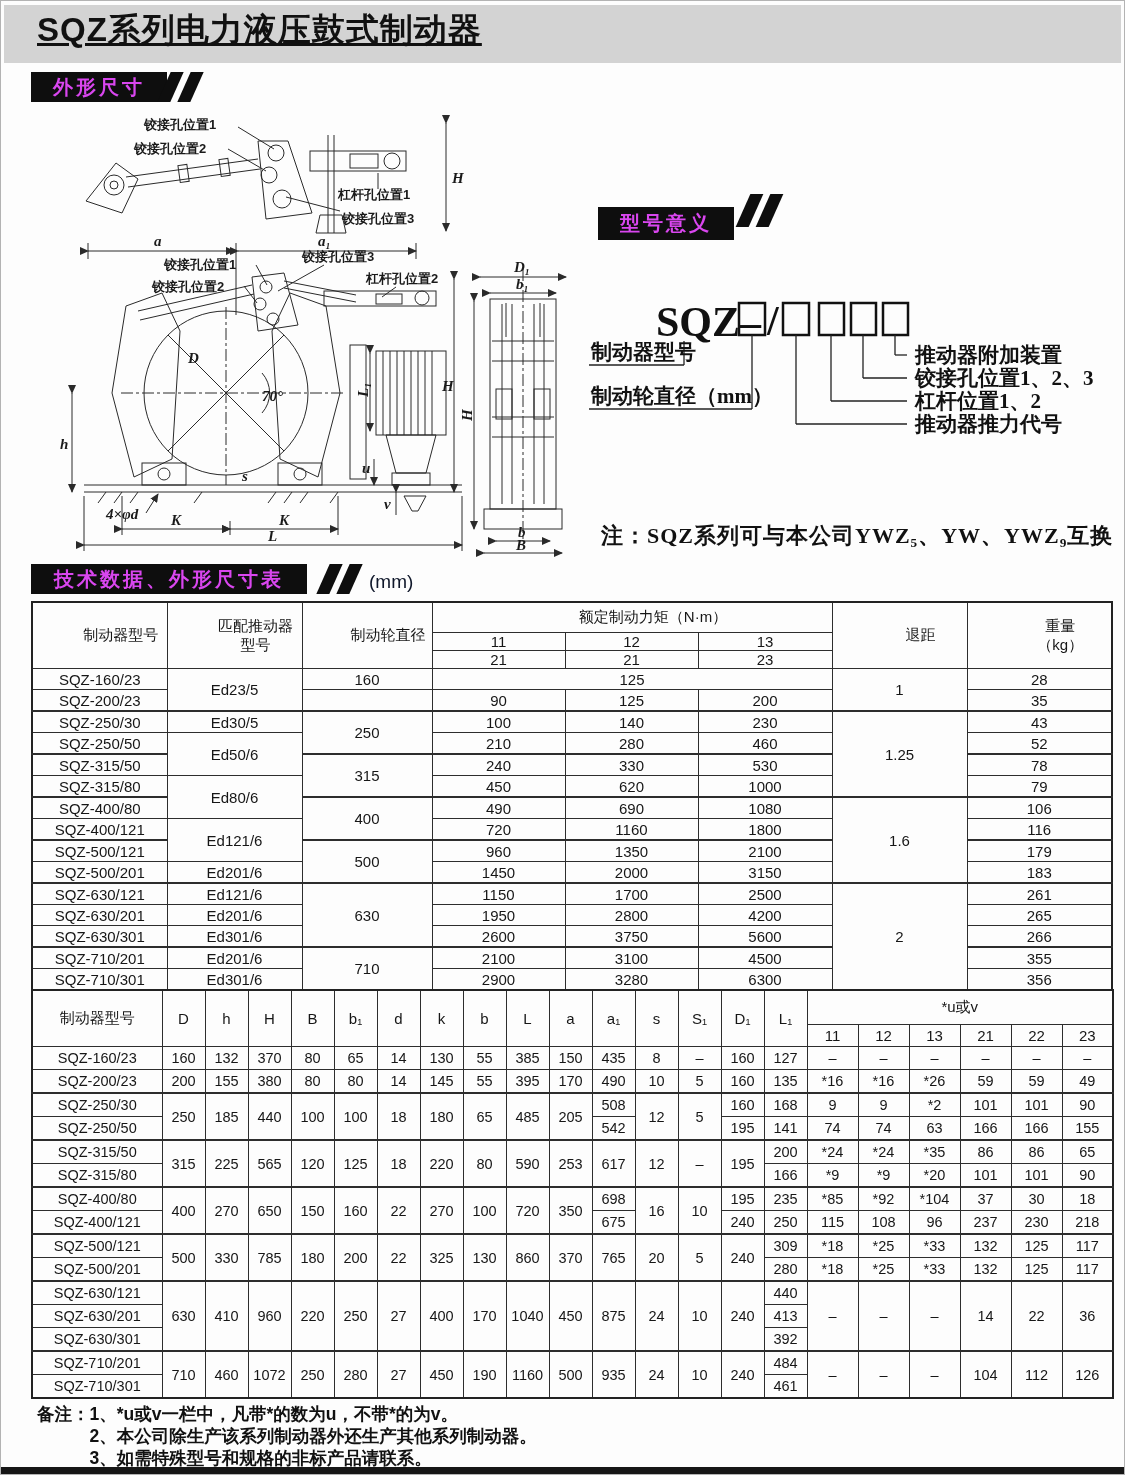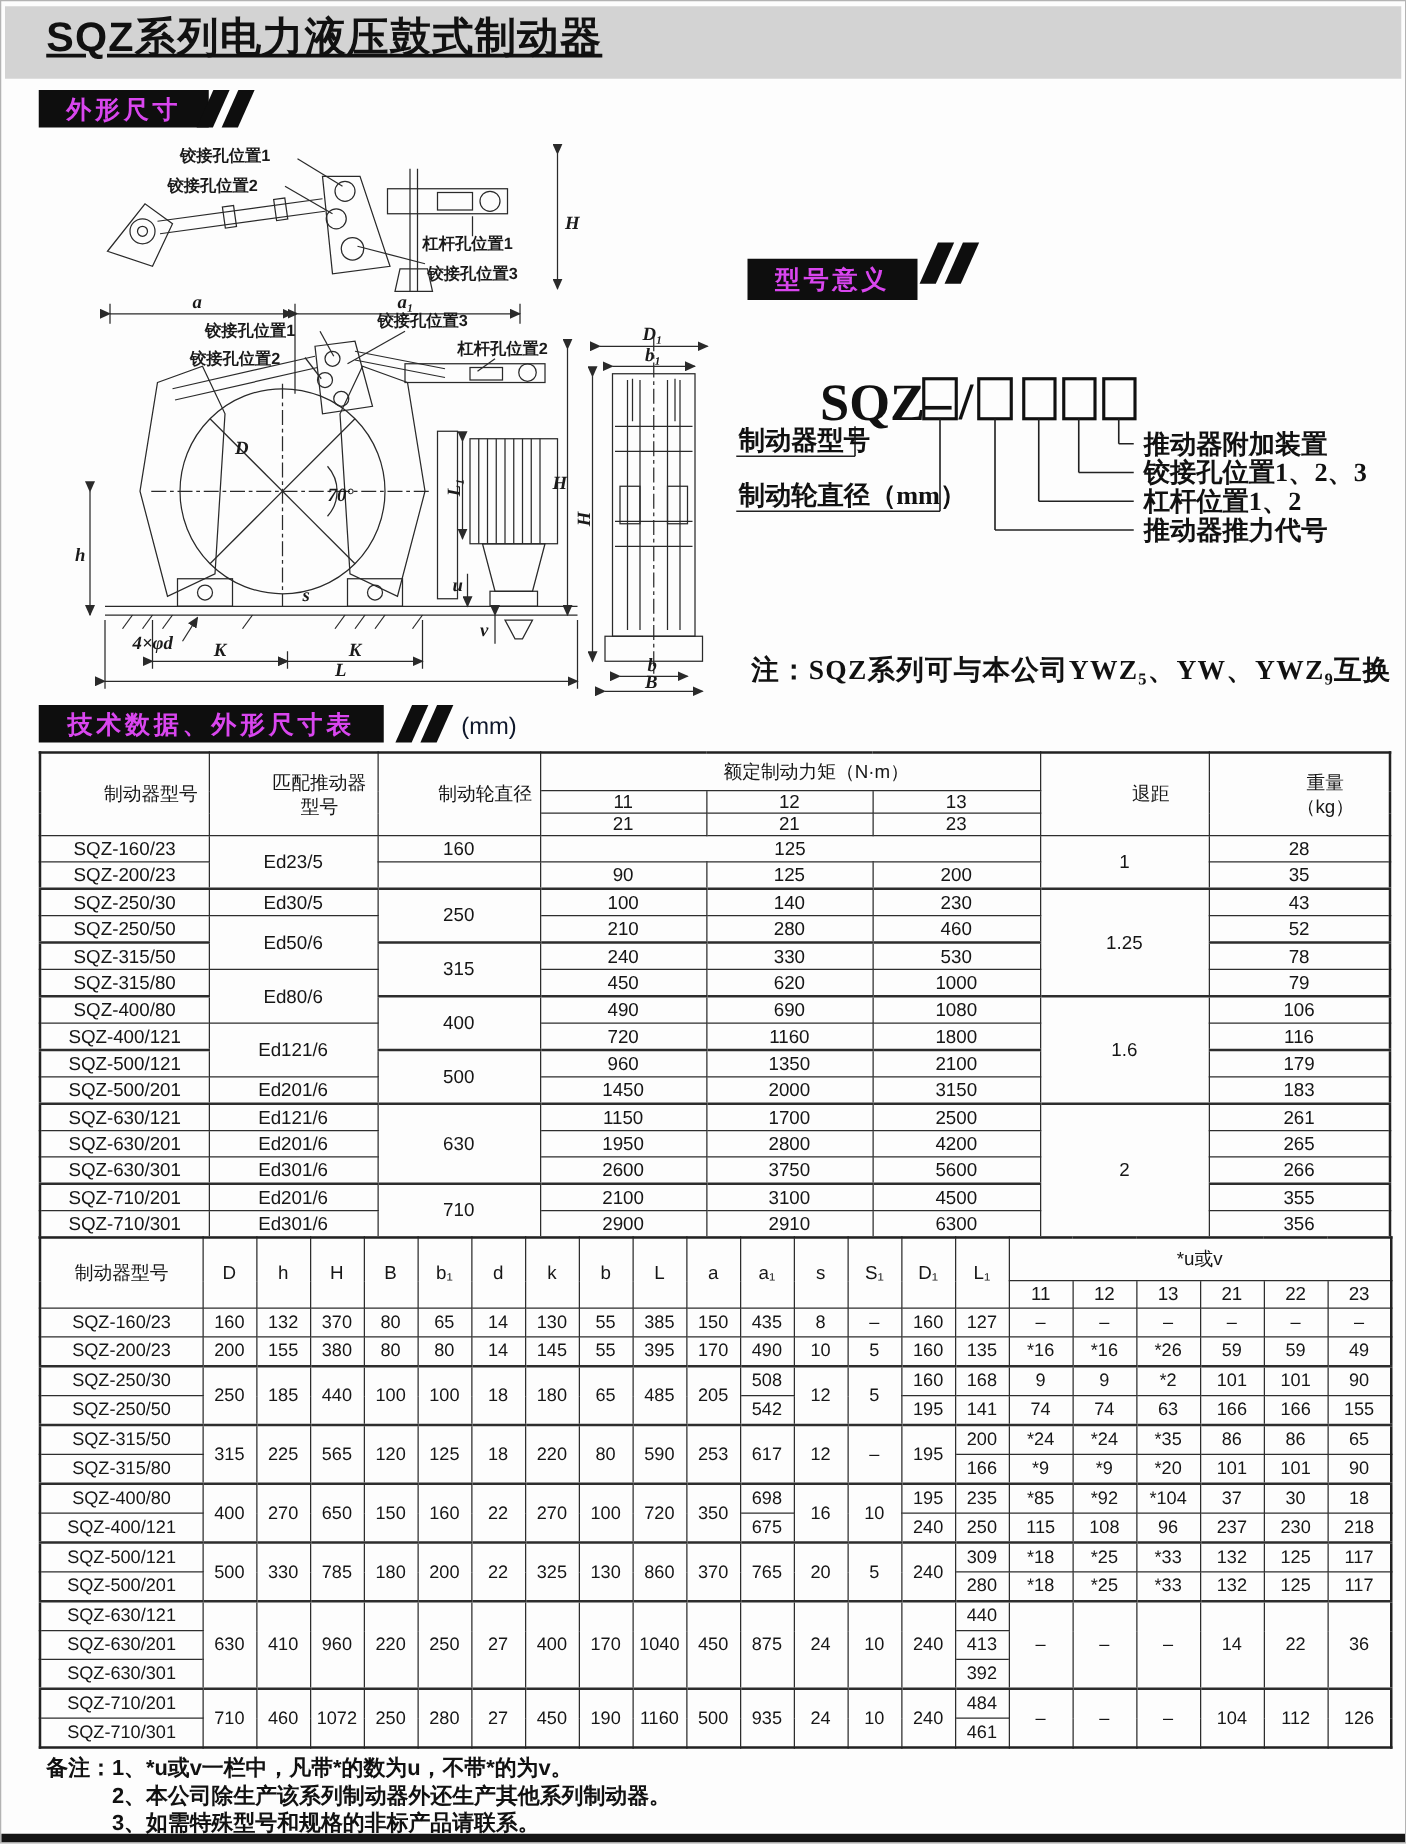--- a/index.html
+++ b/index.html
@@ -409,21 +409,21 @@
           <td rowspan="2">710</td>
           <td>2100</td>
           <td>3100</td>
           <td>4500</td>
           <td>355</td>
         </tr>
         <tr>
           <td>SQZ-710/301</td>
           <td>Ed301/6</td>
           <td>2900</td>
-          <td>2910</td>
+          <td>3280</td>
           <td>6300</td>
           <td>356</td>
         </tr>
       </tbody>
     </table>
   <table id="table2" style="left:30px;top:988px;width:1080px;">
       <colgroup>
         <col style="width: 130px;">
         <col style="width: 43px;">
         <col style="width: 43px;">

